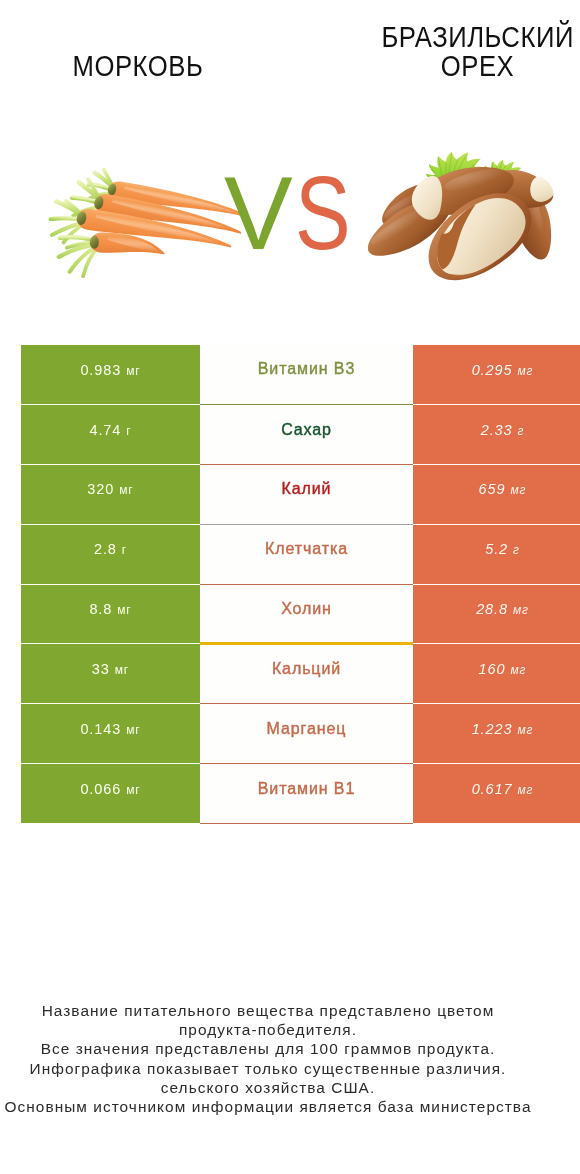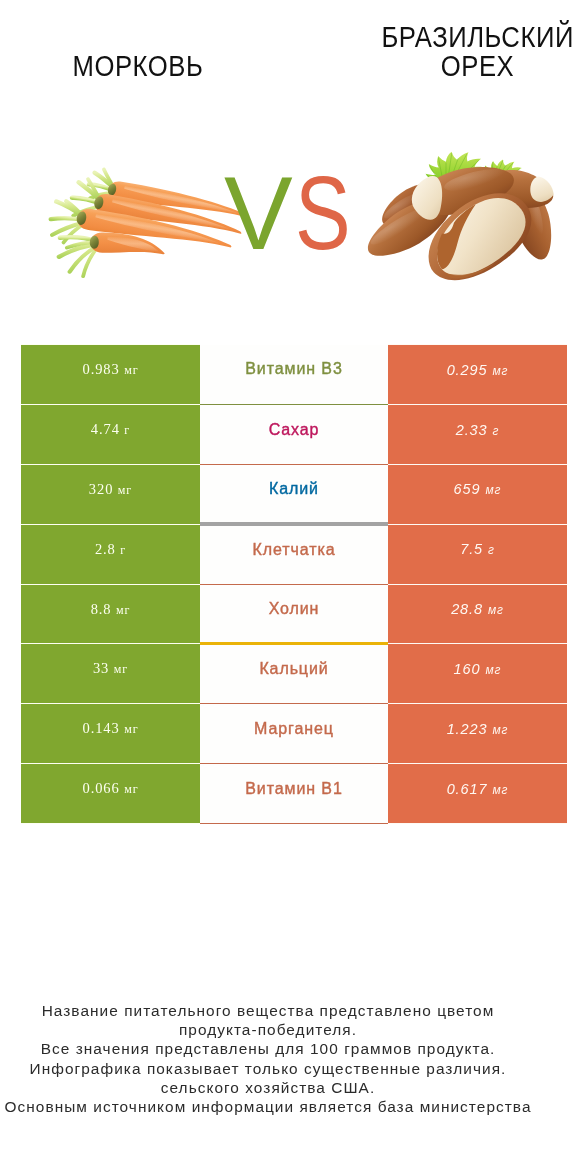--- a/index.html
+++ b/index.html
@@ -11,22 +11,22 @@
   .t-l{left:0;width:251px;top:52.3px;}
   .t-r{left:350px;width:231px;top:22.6px;}
   .pics{position:absolute;left:0;top:133px;width:580px;height:200px;}
   .img-carrots{position:absolute;left:21px;top:29px;transform-origin:0 0;transform:scale(1.05,0.96);}
   .img-nuts{position:absolute;left:362px;top:-2px;transform-origin:0 0;transform:scale(0.995,1.0);}
   .vs{position:absolute;left:224px;top:178px;font-size:103px;line-height:71px;font-weight:400;letter-spacing:0.5px;white-space:nowrap;text-align:center;}
   .vs .v{color:#7BA52E;display:inline-block;}
   .vs .s{color:#DF6647;display:inline-block;transform:scaleX(0.81);transform-origin:left center;margin-left:2px;}
   table.cmp{position:absolute;left:21px;top:344.3px;width:537px;border-collapse:collapse;table-layout:fixed;}
   table.cmp td{height:59.83px;padding:0 0 10px 0;text-align:center;vertical-align:middle;box-sizing:border-box;}
-  td.l{width:179px;background:#80A72F;color:#FCFFF0;border-top:1px solid #FDFFF2;border-bottom:1px solid #FDFFF2;font-family:Liberation Serif, serif;}
-  td.m{width:188px;background:#FEFEFD;font-weight:normal;font-size:16px;letter-spacing:0.9px;}
+  td.l{width:179px;background:#80A72F;color:#FCFFF0;border-top:1px solid #FDFFF2;border-bottom:1px solid #FDFFF2;}
+  td.m{width:213px;background:#FEFEFD;font-weight:normal;font-size:16px;letter-spacing:0.9px;}
   td.m span{-webkit-text-stroke:0.4px currentColor;}
   td.r{width:179px;background:#E16D49;color:#FFF8F2;border-top:1px solid #FFFAF4;border-bottom:1px solid #FFFAF4;font-style:italic;}
   td.l,td.r{font-size:14.5px;letter-spacing:0.9px;}
   .val{font-size:14.5px;}
   .unit{font-size:12px;}
   .foot{position:absolute;left:0;top:1001px;width:536px;text-align:center;font-size:15.4px;line-height:19.2px;letter-spacing:1.05px;color:#2B2B2B;}
 </style>
 </head>
 <body>
 
@@ -230,32 +230,32 @@
   <div class="vs"><span class="v">V</span><span class="s">S</span></div>
   <table class="cmp">
       <tbody id="rows">
         <tr>
           <td class="l"><span class="val">0.983</span> <span class="unit">мг</span></td>
           <td class="m" style="color:#7F9040;border-bottom:1px solid #7F9040"><span>Витамин B3</span></td>
           <td class="r"><span class="val">0.295</span> <span class="unit">мг</span></td>
         </tr>
         <tr>
           <td class="l"><span class="val">4.74</span> <span class="unit">г</span></td>
-          <td class="m" style="color:#be185d;border-bottom:1px solid #C46A4C"><span>Сахар</span></td>
+          <td class="m" style="color:#14532d;border-bottom:1px solid #C46A4C"><span>Сахар</span></td>
           <td class="r"><span class="val">2.33</span> <span class="unit">г</span></td>
         </tr>
         <tr>
           <td class="l"><span class="val">320</span> <span class="unit">мг</span></td>
-          <td class="m" style="color:#0369a1;border-bottom:4px solid #a3a3a3"><span>Калий</span></td>
+          <td class="m" style="color:#b91c1c;border-bottom:1px solid #a3a3a3"><span>Калий</span></td>
           <td class="r"><span class="val">659</span> <span class="unit">мг</span></td>
         </tr>
         <tr>
           <td class="l"><span class="val">2.8</span> <span class="unit">г</span></td>
           <td class="m" style="color:#C46A4C;border-bottom:1px solid #C46A4C"><span>Клетчатка</span></td>
-          <td class="r"><span class="val">7.5</span> <span class="unit">г</span></td>
+          <td class="r"><span class="val">5.2</span> <span class="unit">г</span></td>
         </tr>
         <tr>
           <td class="l"><span class="val">8.8</span> <span class="unit">мг</span></td>
           <td class="m" style="color:#C46A4C;border-bottom:3px solid #eab308"><span>Холин</span></td>
           <td class="r"><span class="val">28.8</span> <span class="unit">мг</span></td>
         </tr>
         <tr>
           <td class="l"><span class="val">33</span> <span class="unit">мг</span></td>
           <td class="m" style="color:#C46A4C;border-bottom:1px solid #C46A4C"><span>Кальций</span></td>
           <td class="r"><span class="val">160</span> <span class="unit">мг</span></td>

